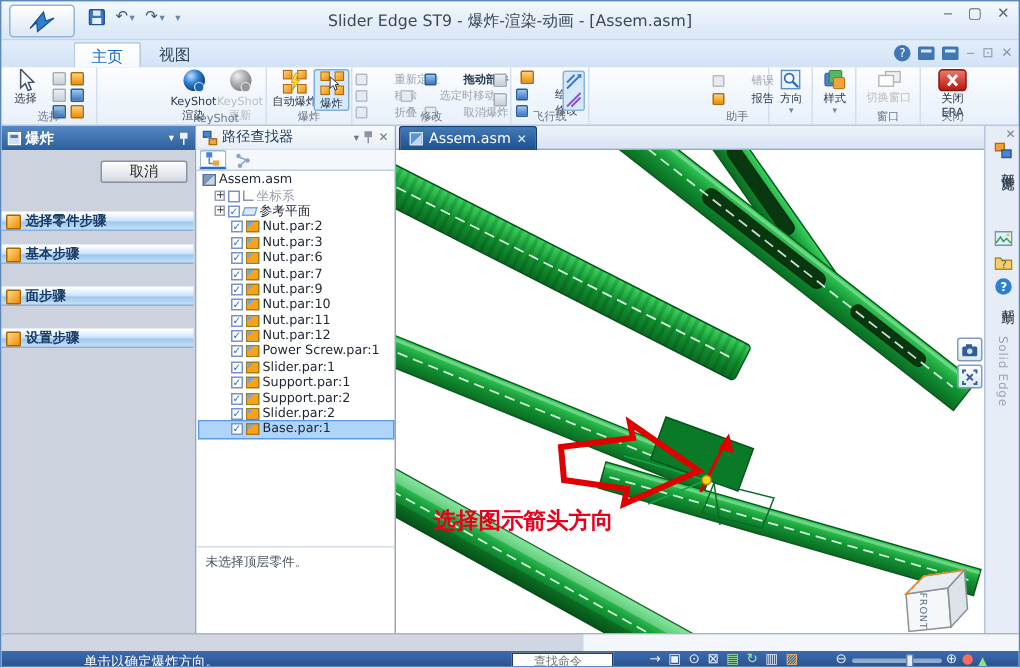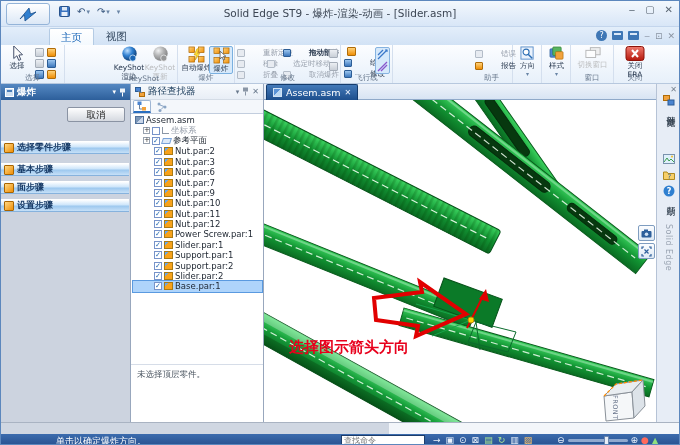--- a/index.html
+++ b/index.html
@@ -42,21 +42,21 @@
 .combo{position:absolute;left:4px;top:4px;width:54px;height:13px;background:#fff;border:1px solid #8aa0b8;border-radius:1px}
 .combo:after{content:"▾";position:absolute;right:1px;top:1px;font-size:7px;color:#4a6078}
 .tgbox{position:absolute;left:34px;top:2px;width:15px;height:27px;background:#d6e9fb;border:1px solid #86b3e0;border-radius:2px;display:flex;flex-direction:column;align-items:center;justify-content:space-evenly}
 
 #lp{position:absolute;left:0;top:83px;width:130px;height:338px;background:#ccd3df;border-right:1px solid #98a7bd}
 .phead{height:16px;display:flex;align-items:center;gap:3px;padding:0 4px;font-size:9.5px}
 #lp .phead{background:linear-gradient(#5588c2,#2d5f9b);color:#fff;font-weight:bold}
 .hsp{flex:1}
 .cancel{position:absolute;left:66px;top:23px;width:58px;height:15px;background:linear-gradient(#fefefe,#d5d9e0);border:1px solid #8a93a3;border-radius:2px;font-size:9.5px;text-align:center;line-height:13px;color:#222}
 #steps{position:absolute;left:0;top:57px;right:1px}
-.step{display:flex;align-items:center;gap:3px;height:13px;padding-left:3px;font-size:9px;font-weight:bold;color:#173a66;background:linear-gradient(180deg,#fdfeff,#cde5fa 45%,#9dc8ef 55%,#c6e0f7);border-top:1px solid #fff;border-bottom:1px solid #86b2dd;margin-bottom:5px}
+.step{display:flex;align-items:center;gap:3px;height:13px;padding-left:3px;font-size:9px;font-weight:bold;color:#173a66;background:linear-gradient(180deg,#fdfeff,#cde5fa 45%,#9dc8ef 55%,#c6e0f7);border-top:1px solid #fff;border-bottom:1px solid #86b2dd;margin-bottom:15px}
 .step:first-child{margin-bottom:9px}
 .step.act{background:linear-gradient(180deg,#fffbe8,#ffeaa6 45%,#f8cf62 58%,#ffe9a8);border:1px solid #c9a23d;color:#4a3400}
 .sic{width:10px;height:10px;background:linear-gradient(135deg,#ffd884,#ef8e06);border:1px solid #a96400;border-radius:1px;flex:none}
 
 #pf{position:absolute;left:130px;top:83px;width:133px;height:338px;background:#fff;border-right:1px solid #98a7bd}
 #pf .phead{background:linear-gradient(#f7fafd,#e8eef6);color:#21415f;border-bottom:1px solid #d4dce6}
 #pf .phead .hic{color:#87919e;font-size:8px}
 .ptabs{position:absolute;top:16px;left:0;right:0;height:14px;border-bottom:1px solid #c3cede;background:#f4f7fb;display:flex;gap:2px;padding-left:2px;align-items:flex-end}
 .ptab{width:18px;height:13px;display:flex;align-items:center;justify-content:center}
 .ptab.on{background:#fff;border:1px solid #9fb6d4;border-bottom:2px solid #2a6fc0;border-radius:2px 2px 0 0}
@@ -87,21 +87,21 @@
 #rs{position:absolute;left:655px;top:83px;width:25px;height:338px;background:#e7edf6;border-left:1px solid #b6c3d6}
 .rsx{position:absolute;top:1px;right:4px;font-size:8px;color:#77828f}
 .rsic{position:absolute;left:5px;width:14px;height:13px;display:flex;align-items:center;justify-content:center}
 .vtxt{position:absolute;left:7px;writing-mode:vertical-rl;font-size:9px;color:#33404f;letter-spacing:1px;white-space:nowrap}
 .vtxt.brand{color:#9aa4b2;font-size:8px;letter-spacing:.5px}
 
 #bstrip{position:absolute;left:0;top:421px;width:680px;height:12px;background:#d0d7e2;border-top:1px solid #a9b3c2}
 #bstrip .wpart{position:absolute;left:388px;right:0;top:0;bottom:0;background:#f3f6fa}
 #sb{position:absolute;left:0;top:433px;width:680px;height:12px;background:linear-gradient(#3c6cae,#27508e);color:#fff}
 #sbprompt{position:absolute;left:55px;top:1px;font-size:9px}
-#sbfind{position:absolute;left:340px;top:1px;width:84px;height:10px;font-size:8px;border:1px solid #1d3d6b;background:#fff;color:#444;padding:0 2px;font-family:Liberation Sans, sans-serif}
+#sbfind{position:absolute;left:340px;top:1px;width:68px;height:10px;font-size:8px;border:1px solid #1d3d6b;background:#fff;color:#444;padding:0 14px;font-family:Liberation Sans, sans-serif}
 #sbicons{position:absolute;left:432px;top:0;height:12px;display:flex;align-items:center;gap:5px;font-size:9px;color:#eaf2fc}
 .sbg{color:#a9e293}.sbo{color:#ffc46b}
 #sbzoom{position:absolute;left:556px;top:0;height:12px;display:flex;align-items:center;gap:3px;font-size:9px;color:#eaf2fc}
 .ztrack{width:60px;height:3px;background:#8fa9cf;border-radius:2px;position:relative}
 .zthumb{position:absolute;left:60%;top:-3px;width:5px;height:9px;background:#e8eef7;border:1px solid #6d88ad;border-radius:1px}
 .zred{color:#ff6a5c}.zgrn{color:#8fe07e;font-size:8px}
 </style>
 </head>
 <body>
 
@@ -118,21 +118,21 @@
           <svg width="11" height="11" viewBox="0 0 11 11">
             <rect x="0.5" y="0.5" width="10" height="10" rx="1" fill="#3b74c0" stroke="#26528c"></rect>
             <rect x="3" y="1" width="5" height="3.5" fill="#dce8f6"></rect>
             <rect x="2.5" y="6" width="6" height="4" fill="#e8f0fa"></rect>
           </svg>
         </span>
       <span class="qi">↶<span class="dv">▾</span></span>
       <span class="qi">↷<span class="dv">▾</span></span>
       <span class="qi dv">▾</span>
     </div>
-    <div id="wtitle">Solid Edge ST9 - 爆炸-渲染-动画 - [Slider.asm]</div>
+    <div id="wtitle">Slider Edge ST9 - 爆炸-渲染-动画 - [Assem.asm]</div>
     <div id="wctl">
       <span>‒</span>
       <span>▢</span>
       <span>✕</span>
     </div>
   </div>
 
   <div id="tabrow">
     <div class="rtab on" style="left:48px">主页</div>
     <div class="rtab" style="left:94px">视图</div>

